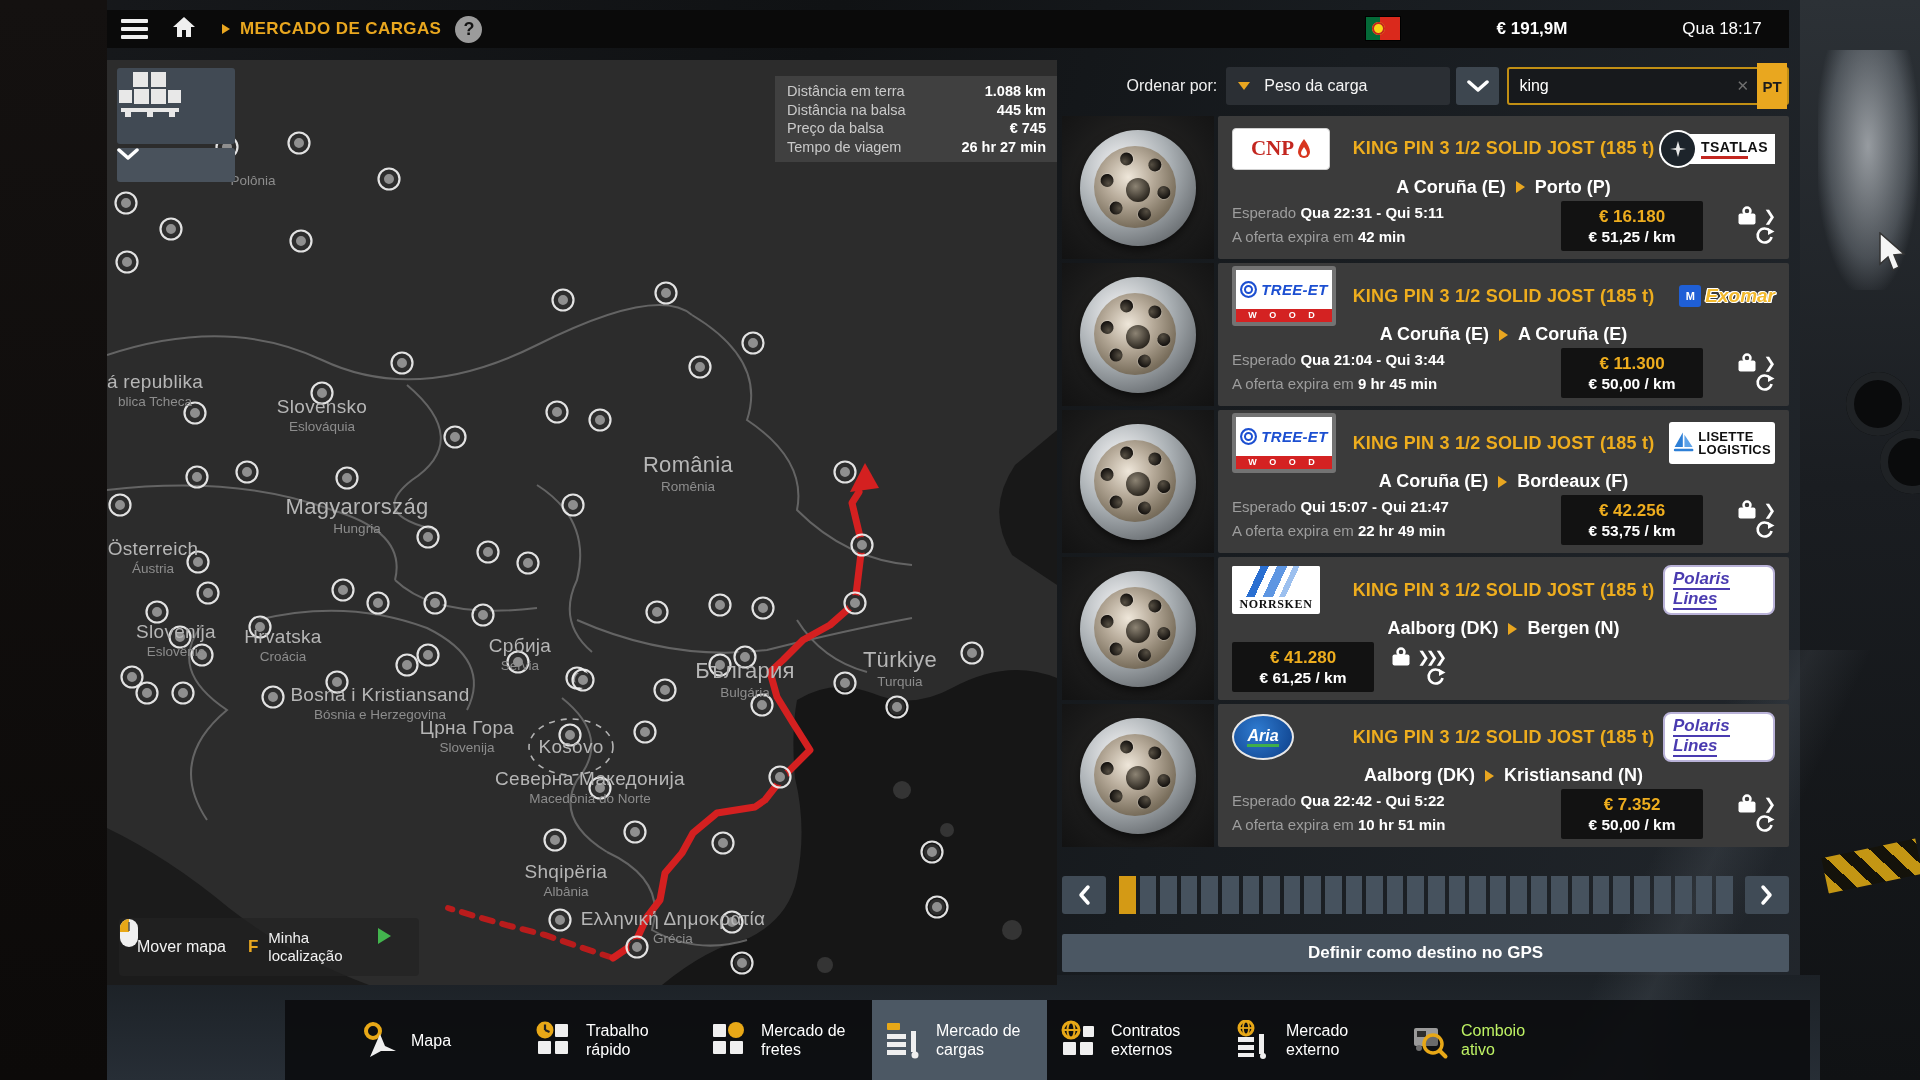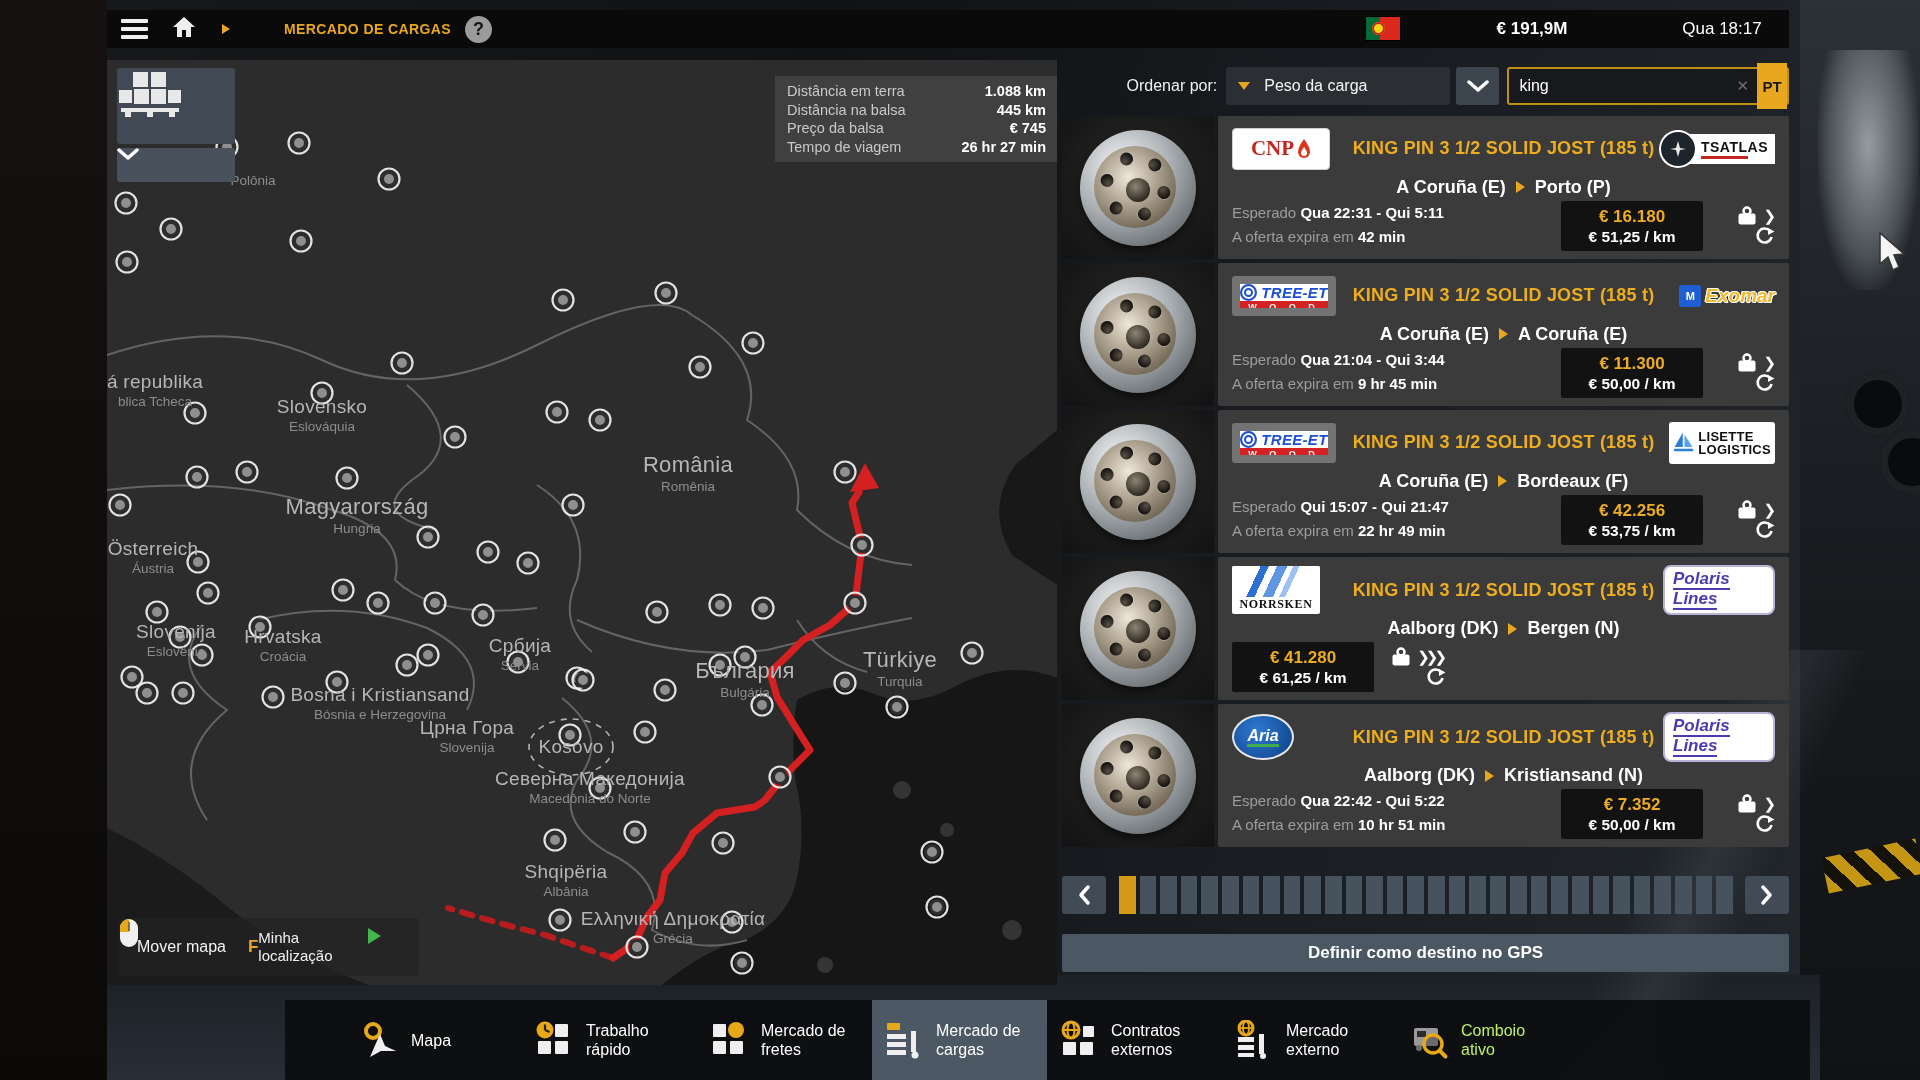--- a/index.html
+++ b/index.html
@@ -18,21 +18,21 @@
           background:repeating-linear-gradient(55deg,#d7a413 0 12px,#141209 12px 24px);}
   .streak{position:absolute;left:1500px;top:650px;width:420px;height:430px;background:linear-gradient(115deg,transparent 40%,rgba(130,140,150,.14) 50%,transparent 60%);}
 
   
   .topbar{position:absolute;left:107px;top:10px;width:1682px;height:38px;background:#0a0a0a;
           display:flex;align-items:center;padding:0 14px;box-sizing:border-box;}
   .burger{width:27px;height:20px;display:flex;flex-direction:column;justify-content:space-between;cursor:pointer;}
   .burger i{display:block;height:4px;background:#efefef;border-radius:1px;}
   .home{margin-left:24px;}
   .crumb-arrow{width:0;height:0;border-left:8px solid #e9a620;border-top:5px solid transparent;border-bottom:5px solid transparent;margin:0 10px 0 26px;}
-  .crumb{color:#e9a71f;font-weight:700;font-size:14px;letter-spacing:.4px;margin-left:44px;}
+  .crumb{color:#e9a71f;font-weight:700;font-size:17px;letter-spacing:.4px;}
   .help{width:27px;height:27px;border-radius:50%;background:#9b9b9b;color:#141414;font-weight:700;font-size:18px;
         display:flex;align-items:center;justify-content:center;margin-left:14px;}
   .flag{position:absolute;left:1259px;top:7px;width:34px;height:23px;display:flex;box-shadow:0 0 0 1px #000;}
   .flag .g{width:40%;background:#046a38;}
   .flag .r{width:60%;background:#da291c;position:relative;}
   .flag .emb{position:absolute;left:-8px;top:5px;width:13px;height:13px;border-radius:50%;background:#f9d616;
              box-shadow:inset 0 0 0 2px #c3261f;}
   .tb-money{position:absolute;left:1355px;top:9px;width:140px;text-align:center;font-weight:700;font-size:17px;}
   .tb-time{position:absolute;left:1545px;top:9px;width:140px;text-align:center;font-weight:400;font-size:17px;}
 
@@ -50,21 +50,21 @@
   .map-btn.b2{left:10px;top:88px;width:118px;height:34px;background:#49525c;}
   .route-info{position:absolute;left:668px;top:16px;width:283px;height:86px;background:rgba(66,66,66,.94);
               padding:6px 12px;box-sizing:border-box;}
   .ri-row{display:flex;justify-content:space-between;font-size:14.5px;line-height:18.5px;}
   .ri-row .l{color:#c9c9c9;}
   .ri-row .v{color:#fff;font-weight:700;}
   .map-legend{position:absolute;left:12px;top:858px;width:300px;height:58px;background:rgba(34,34,34,.7);
               border-radius:4px;display:flex;align-items:center;padding:0 10px;box-sizing:border-box;}
   .ml-move{font-size:16px;color:#f2f2f2;margin-left:8px;}
   .ml-key{color:#e9a71f;font-weight:700;font-size:17px;margin-left:22px;}
-  .ml-loc{font-size:15px;color:#f2f2f2;line-height:18px;width:110px;}
+  .ml-loc{font-size:15px;color:#f2f2f2;margin-left:10px;line-height:18px;width:110px;}
   .play{width:0;height:0;border-left:13px solid #43b54e;border-top:8px solid transparent;border-bottom:8px solid transparent;margin-top:-22px;}
 
   
   .toolbar{position:absolute;left:1062px;top:67px;width:727px;height:38px;display:flex;align-items:center;}
   .sort-label{width:166px;text-align:right;font-size:16px;color:#f0f0f0;margin-right:9px;}
   .sort-dd{width:238px;height:38px;background:#2b2f34;border-radius:3px;display:flex;align-items:center;padding:0 12px;box-sizing:border-box;}
   .dd-caret{width:0;height:0;border-top:8px solid #e9a620;border-left:6px solid transparent;border-right:6px solid transparent;margin-right:14px;}
   .sort-dd span{font-size:16px;color:#f5f5f5;}
   .dd-btn{width:46px;height:38px;background:#3d464f;border-radius:3px;margin-left:6px;display:flex;align-items:center;justify-content:center;}
   .search{flex:1;height:38px;margin-left:8px;background:#17191c;border:2px solid #c18f14;border-radius:3px;
@@ -106,21 +106,21 @@
   .fi-top{display:flex;align-items:center;gap:5px;}
   .urg{color:#fff;font-size:15px;font-weight:700;letter-spacing:-4px;padding-right:3px;}
   
   .logo-cnp{background:#fff;border:1px solid #cfcfcf;border-radius:4px;height:40px;width:96px;display:flex;align-items:center;justify-content:center;gap:3px;}
   .cnp-t{color:#c3261f;font-family:"Liberation Serif",serif;font-weight:700;font-size:21px;}
   .logo-tsatlas{display:flex;align-items:center;}
   .ts-circle{width:34px;height:34px;border-radius:50%;background:#1d242b;display:flex;align-items:center;justify-content:center;margin-right:-6px;z-index:1;box-shadow:0 0 0 2px #fff;}
   .ts-box{background:#fff;height:30px;display:flex;flex-direction:column;justify-content:center;padding:0 7px 0 12px;}
   .ts-t{color:#111;font-weight:700;font-size:14px;letter-spacing:.5px;}
   .ts-red{height:3px;background:#c3261f;width:70%;margin-top:1px;}
-  .logo-treeet{width:104px;height:40px;background:#fff;border:8px solid #737373;border-radius:3px;box-sizing:border-box;display:flex;flex-direction:column;overflow:hidden;}
+  .logo-treeet{width:104px;height:60px;background:#fff;border:4px solid #737373;border-radius:3px;box-sizing:border-box;display:flex;flex-direction:column;overflow:hidden;}
   .tw-top{flex:1;display:flex;align-items:center;justify-content:center;gap:4px;}
   .tw-spiral{width:13px;height:13px;border-radius:50%;border:2px solid #1c4fd1;box-shadow:inset 0 0 0 2px #fff,inset 0 0 0 4px #1c4fd1;}
   .tw-name{color:#1c4fd1;font-weight:700;font-style:italic;font-size:15px;letter-spacing:.3px;}
   .tw-bottom{height:13px;background:#d42222;color:#fff;font-size:9px;font-weight:700;text-align:center;letter-spacing:5px;line-height:13px;}
   .logo-exomar{display:flex;align-items:center;gap:4px;}
   .exo-icon{width:22px;height:22px;background:#1f5fd6;border-radius:3px;display:flex;align-items:center;justify-content:center;color:#fff;font-size:11px;font-weight:700;}
   .exo-t{color:#f2b92d;font-weight:700;font-style:italic;font-size:19px;
          text-shadow:-1px 0 #fff,1px 0 #fff,0 -1px #fff,0 1px #fff,1px 1px #fff,-1px -1px #fff;}
   .logo-lisette{width:106px;height:42px;background:#fff;border-radius:3px;display:flex;align-items:center;padding:2px 4px;box-sizing:border-box;gap:4px;}
   .lis-txt{line-height:13px;color:#101010;font-weight:700;font-size:13px;letter-spacing:.3px;}

